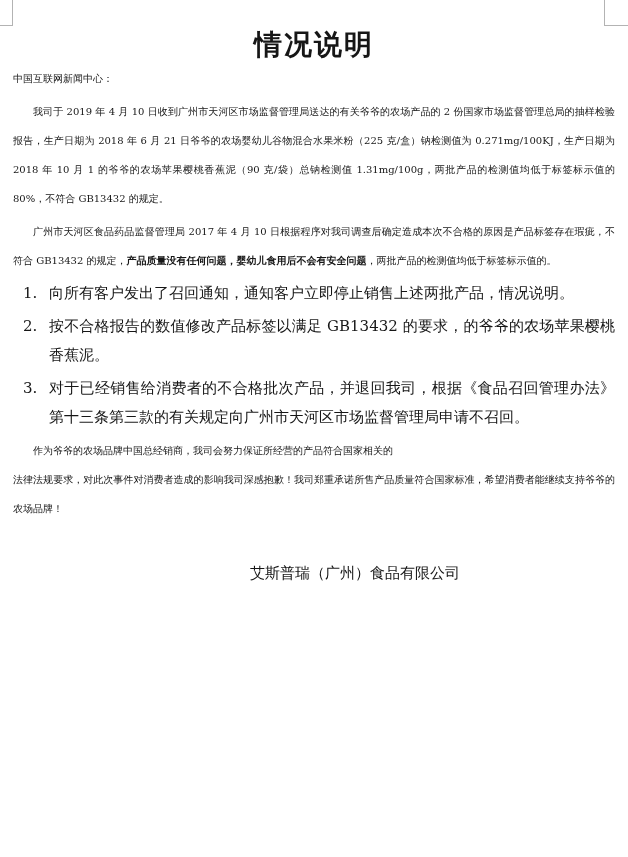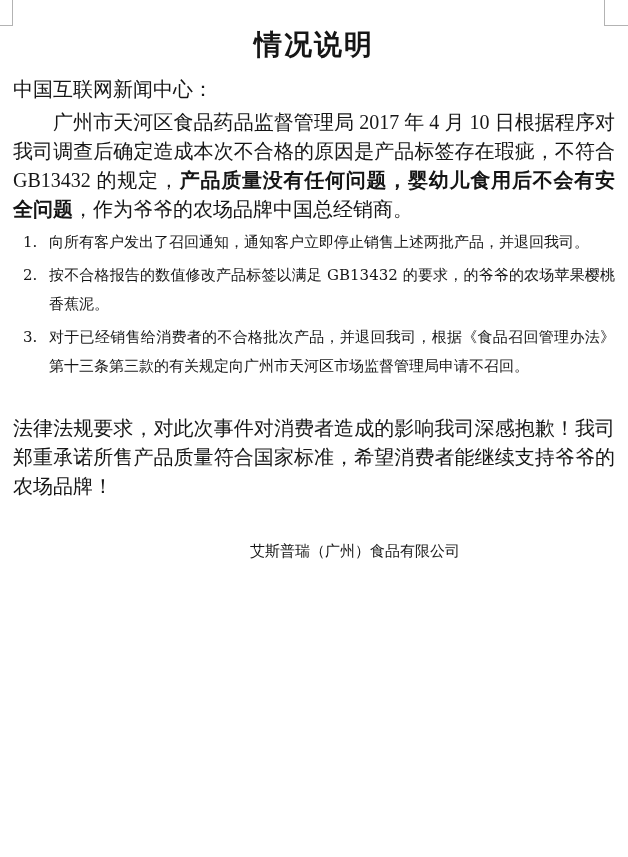--- a/index.html
+++ b/index.html
@@ -17,28 +17,27 @@
   .mark-left  { left: 0;  width: 13px; border-right: 1px solid #b3b3b3; border-bottom: 1px solid #b3b3b3; }
   .mark-right { left: 604px; width: 24px; border-left: 1px solid #b3b3b3; border-bottom: 1px solid #b3b3b3; }
 
   .content { position: absolute; left: 13px; right: 13px; top: 22px; }
 
   .doc-title {
     text-align: center;
     font-size: 28px;
     font-weight: bold;
     letter-spacing: 2px;
-    margin: 4px 0 11px 0;
+    margin: 4px 0 0 0;
   }
   .para {
-    font-size: 20px;
+    font-size: 10px;
     line-height: 29px;
     text-align: justify;
     margin: 0 0 4px 0;
-    font-family: Liberation Serif, serif;
   }
   .indent { text-indent: 2em; }
   .bold { font-weight: bold; }
 
   .list-item {
     display: flex;
     font-size: 15px;
     line-height: 29px;
     margin: 1px 0 4px 0;
     padding-left: 10px;
@@ -58,39 +57,40 @@
 
 <div class="mark mark-left"></div>
 <div class="mark mark-right"></div>
 
 <div class="content">
 
   <div class="doc-title">情况说明</div>
 
   <div class="para">中国互联网新闻中心：</div>
 
+  <div class="para indent">我司于 2019 年 4 月 10 日收到广州市天河区市场监督管理局送达的有关爷爷的农场产品的 2 份国家市场监督管理总局的抽样检验报告，生产日期为 2018 年 6 月 21 日爷爷的农场婴幼儿谷物混合水果米粉（225 克/盒）钠检测值为 0.271mg/100KJ，生产日期为 2018 年 10 月 1 的爷爷的农场苹果樱桃香蕉泥（90 克/袋）总钠检测值 1.31mg/100g，两批产品的检测值均低于标签标示值的 80%，不符合 GB13432 的规定。</div>
 
 
-  <div class="para indent"><span>广州市天河区食品药品监督管理局 2017 年 4 月 10 日根据程序对我司调查后确定造成本次不合格的原因是产品标签存在瑕疵，不符合 GB13432 的规定，</span><span class="bold">产品质量没有任何问题，婴幼儿食用后不会有安全问题</span><span>，作为爷爷的农场品牌中国总经销商。</span></div>
+  <div class="para indent"><span>广州市天河区食品药品监督管理局 2017 年 4 月 10 日根据程序对我司调查后确定造成本次不合格的原因是产品标签存在瑕疵，不符合 GB13432 的规定，</span><span class="bold">产品质量没有任何问题，婴幼儿食用后不会有安全问题</span><span>，两批产品的检测值均低于标签标示值的。</span></div>
 
 
   <div class="list-item">
     <span class="list-num">1.</span>
-    <span class="list-text">向所有客户发出了召回通知，通知客户立即停止销售上述两批产品，并退回我司。</span>
+    <span class="list-text">向所有客户发出了召回通知，通知客户立即停止销售上述两批产品，情况说明。</span>
   </div>
   <div class="list-item">
     <span class="list-num">2.</span>
     <span class="list-text">按不合格报告的数值修改产品标签以满足 GB13432 的要求，的爷爷的农场苹果樱桃香蕉泥。</span>
   </div>
   <div class="list-item">
     <span class="list-num">3.</span>
     <span class="list-text">对于已经销售给消费者的不合格批次产品，并退回我司，根据《食品召回管理办法》第十三条第三款的有关规定向广州市天河区市场监督管理局申请不召回。</span>
   </div>
 
 
-  <div class="para indent"><br><span>法律法规要求，对此次事件对消费者造成的影响我司深感抱歉！我司郑重承诺所售产品质量符合国家标准，希望消费者能继续支持爷爷的农场品牌！</span></div>
+  <div class="para indent"><span>作为爷爷的农场品牌中国总经销商，我司会努力保证所经营的产品符合国家相关的</span><br><span>法律法规要求，对此次事件对消费者造成的影响我司深感抱歉！我司郑重承诺所售产品质量符合国家标准，希望消费者能继续支持爷爷的农场品牌！</span></div>
 
   <div class="signature">
     <div class="sig-company">艾斯普瑞（广州）食品有限公司</div>
 
   </div>
 
 </div>
 
 </body></html>

